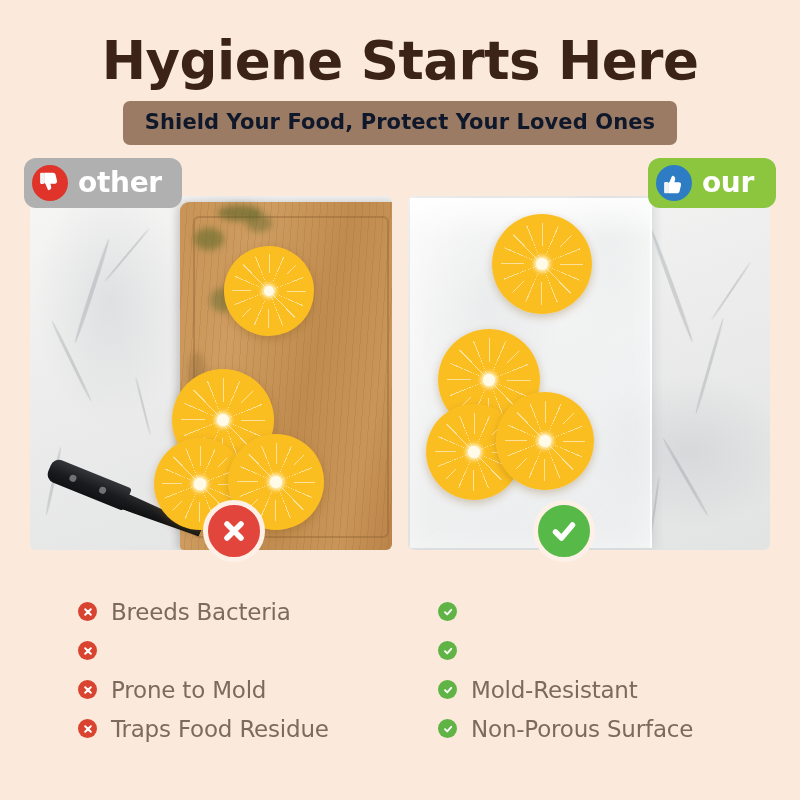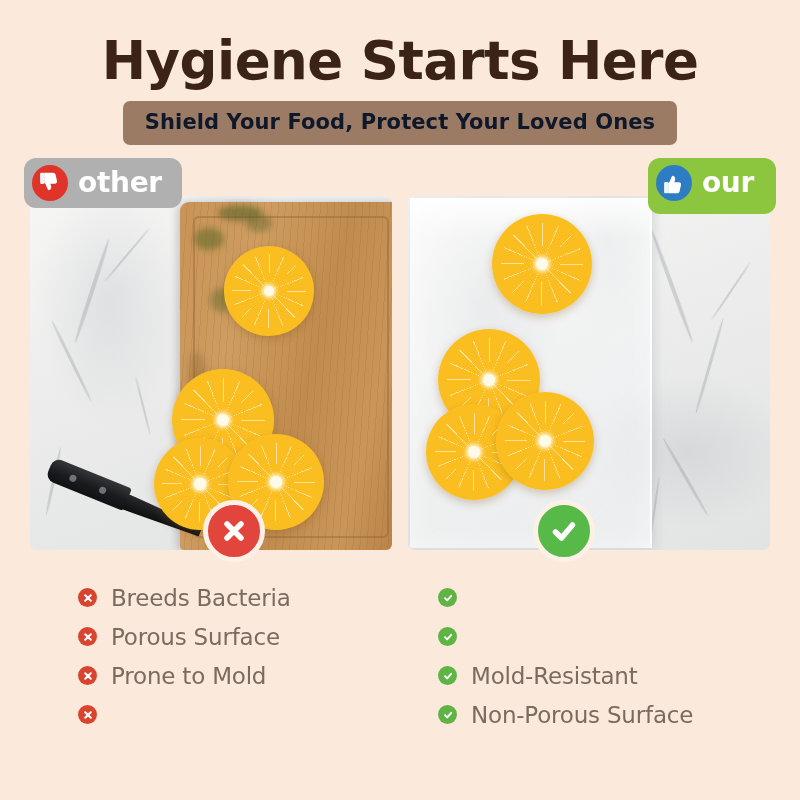--- a/index.html
+++ b/index.html
@@ -222,21 +222,21 @@
     padding: 7px 20px 7px 8px;
     z-index: 8;
   }
   .tag-other {
     left: 24px; top: 158px;
     background: #b0b0b0;
   }
   .tag-our {
     right: 24px; top: 158px;
     background: #8cc63f;
-    padding: 7px 22px 13px 8px;
+    padding: 7px 22px 7px 8px;
   }
   .tag-label {
     font-size: 28px;
     font-weight: 800;
     color: #ffffff;
     font-family: "DejaVu Sans", sans-serif;
     line-height: 1;
     letter-spacing: -0.3px;
   }
   .tag-icon { width: 36px; height: 36px; display: block; flex: 0 0 36px; }
@@ -253,21 +253,21 @@
     box-sizing: border-box;
     z-index: 9;
   }
   .verdict.bad  { left: 203px; top: 500px; background: #e2453c; }
   .verdict.good { left: 533px; top: 500px; background: #57b947; }
   .verdict svg { width: 32px; height: 32px; }
 
   
   .lists {
     position: absolute;
-    top: 578px;
+    top: 592px;
     left: 0;
     width: 800px;
     display: flex;
   }
   .list-col { width: 400px; box-sizing: border-box; }
   .list-col.left  { padding-left: 78px; }
   .list-col.right { padding-left: 438px; }
   .list-col.right { padding-left: 38px; }
   .feature {
     display: flex;
@@ -412,36 +412,36 @@
           </svg>
       </span>
       <span class="feature-text">Breeds Bacteria</span>
     </div>
     <div class="feature">
       <span class="feature-icon neg">
         <svg viewBox="0 0 12 12">
             <path d="M3.2 3.2 L8.8 8.8 M8.8 3.2 L3.2 8.8" stroke="#fff" stroke-width="2" stroke-linecap="round"></path>
           </svg>
       </span>
-      <span class="feature-text">Porous Surface</span>
     </div>
     <div class="feature">
       <span class="feature-icon neg">
         <svg viewBox="0 0 12 12">
             <path d="M3.2 3.2 L8.8 8.8 M8.8 3.2 L3.2 8.8" stroke="#fff" stroke-width="2" stroke-linecap="round"></path>
           </svg>
       </span>
       <span class="feature-text">Prone to Mold</span>
     </div>
     <div class="feature">
       <span class="feature-icon neg">
         <svg viewBox="0 0 12 12">
             <path d="M3.2 3.2 L8.8 8.8 M8.8 3.2 L3.2 8.8" stroke="#fff" stroke-width="2" stroke-linecap="round"></path>
           </svg>
       </span>
+      <span class="feature-text">Traps Food Residue</span>
     </div>
   </div>
 
   <div class="list-col right">
     <div class="feature">
       <span class="feature-icon pos">
         <svg viewBox="0 0 12 12">
             <path d="M3 6.2 L5.2 8.4 L9.2 3.8" stroke="#fff" stroke-width="1.9" fill="none" stroke-linecap="round" stroke-linejoin="round"></path>
           </svg>
       </span>

